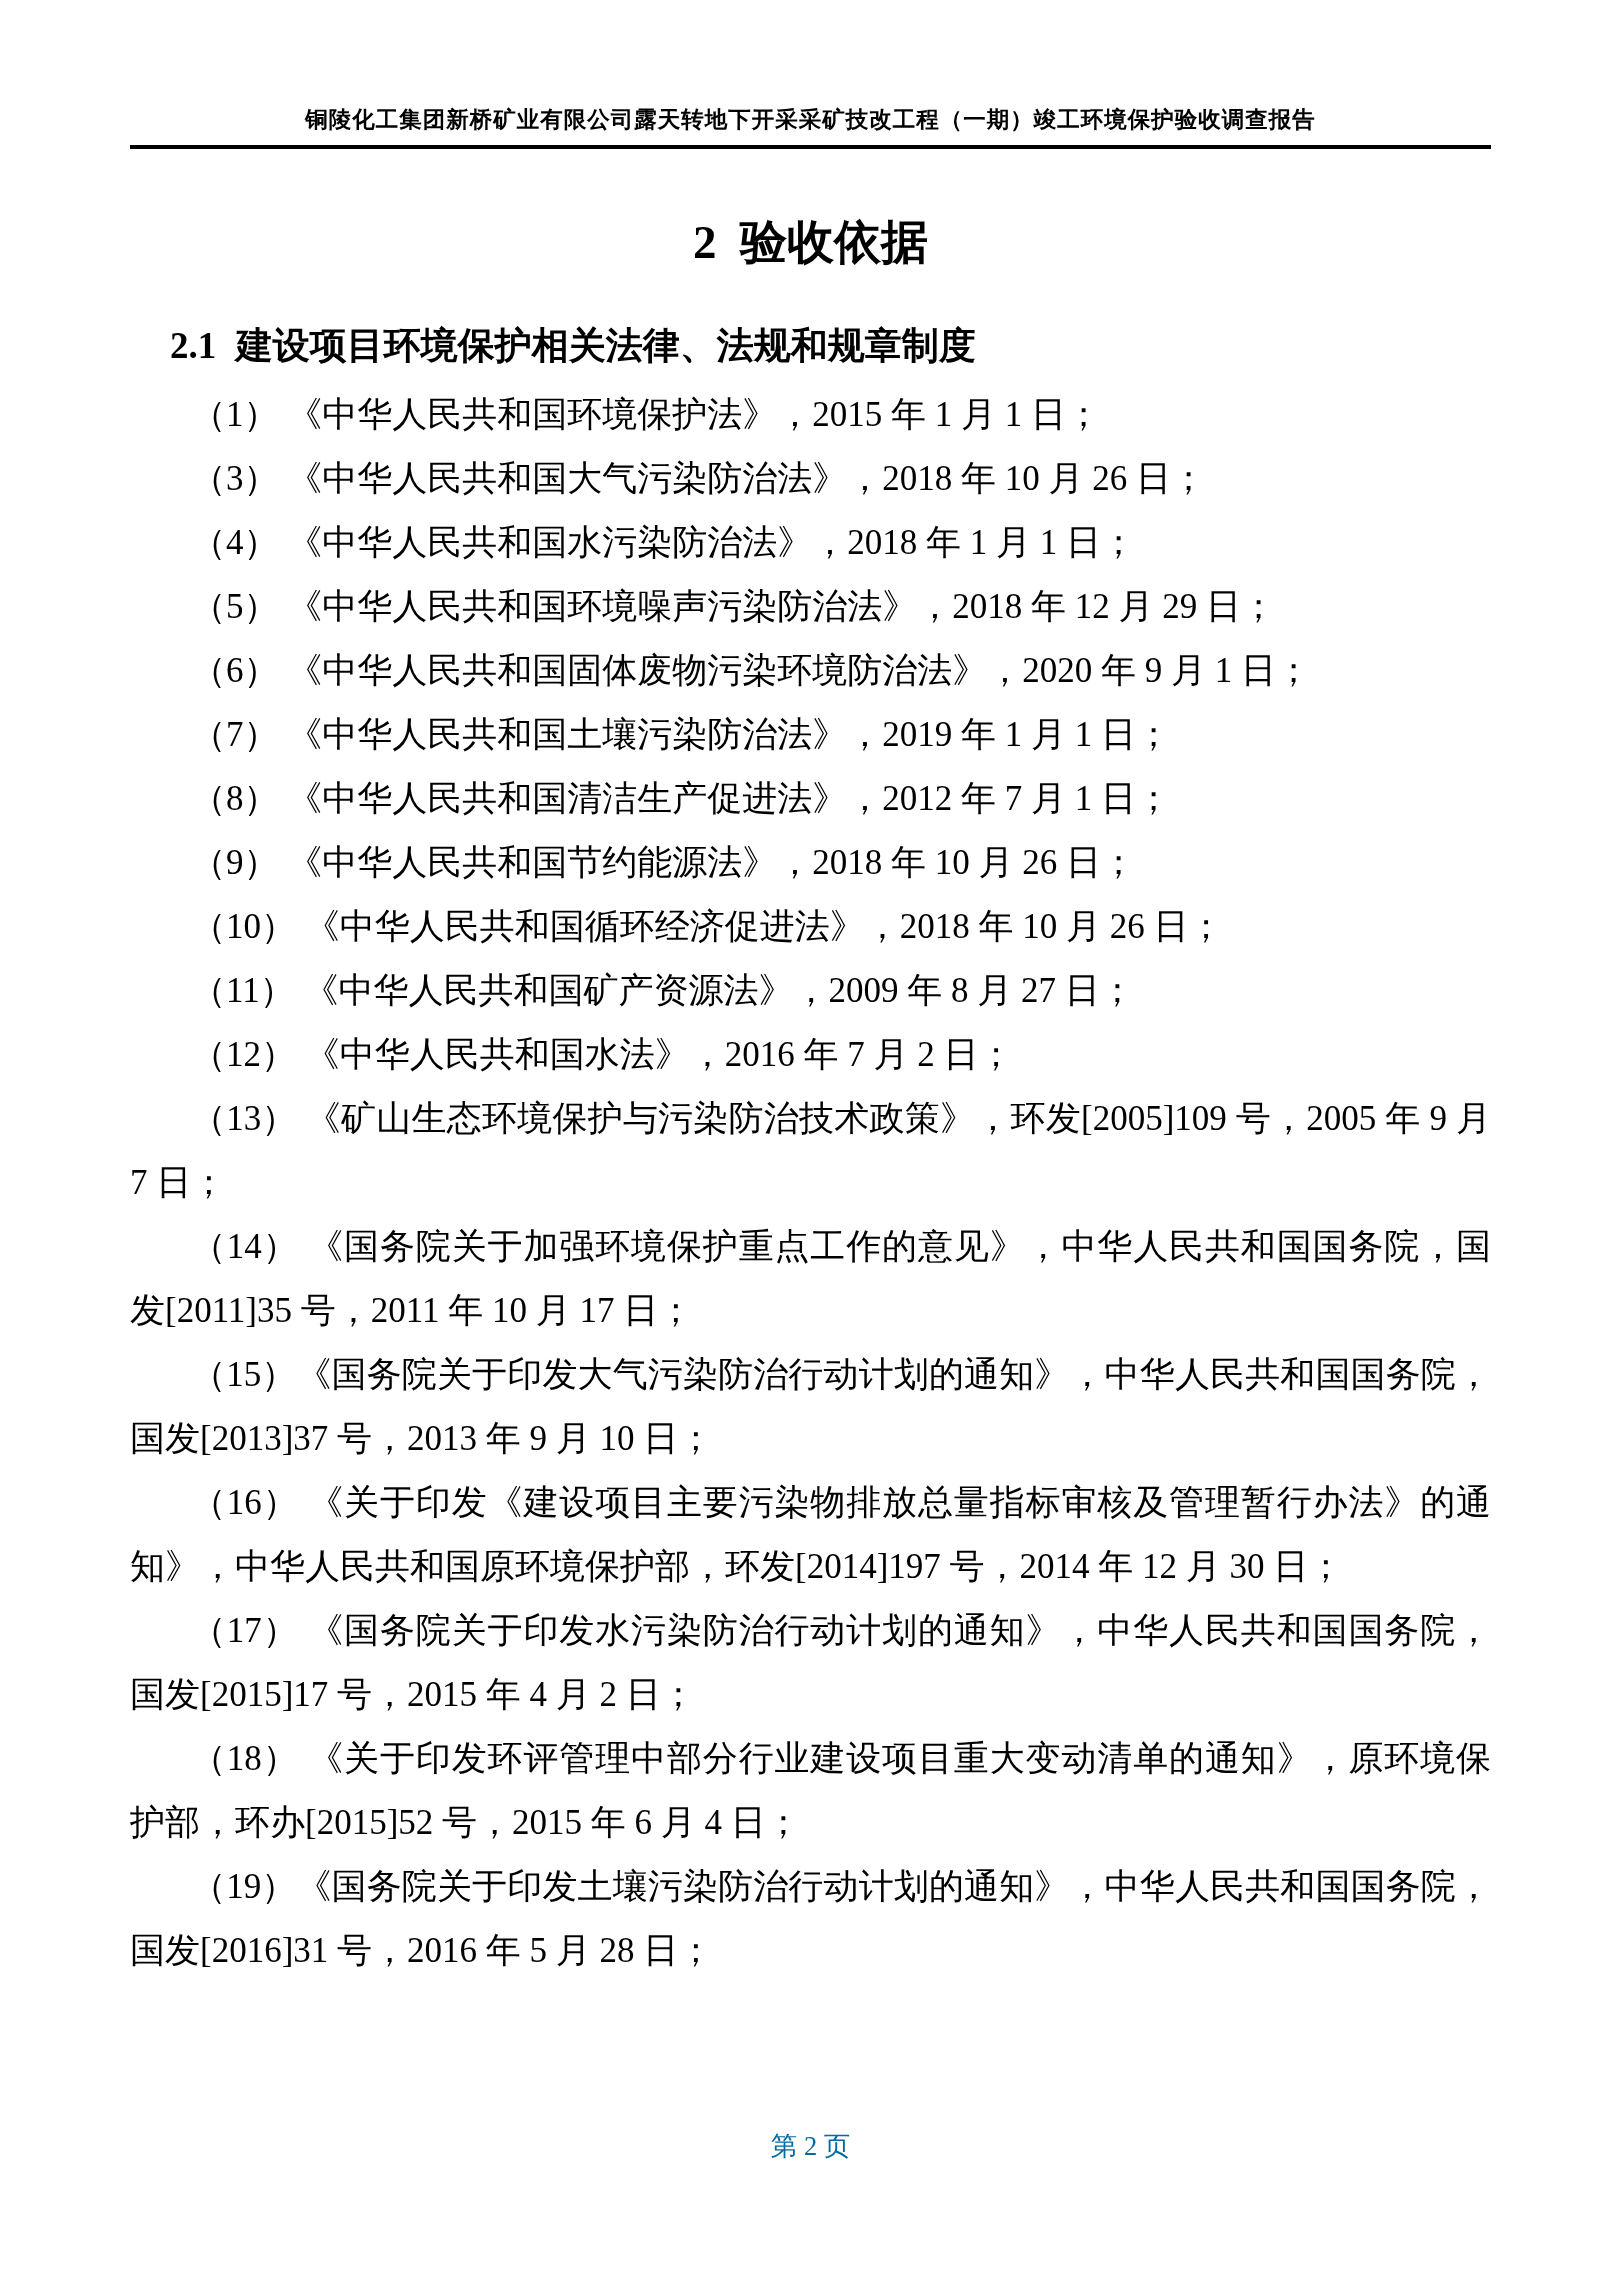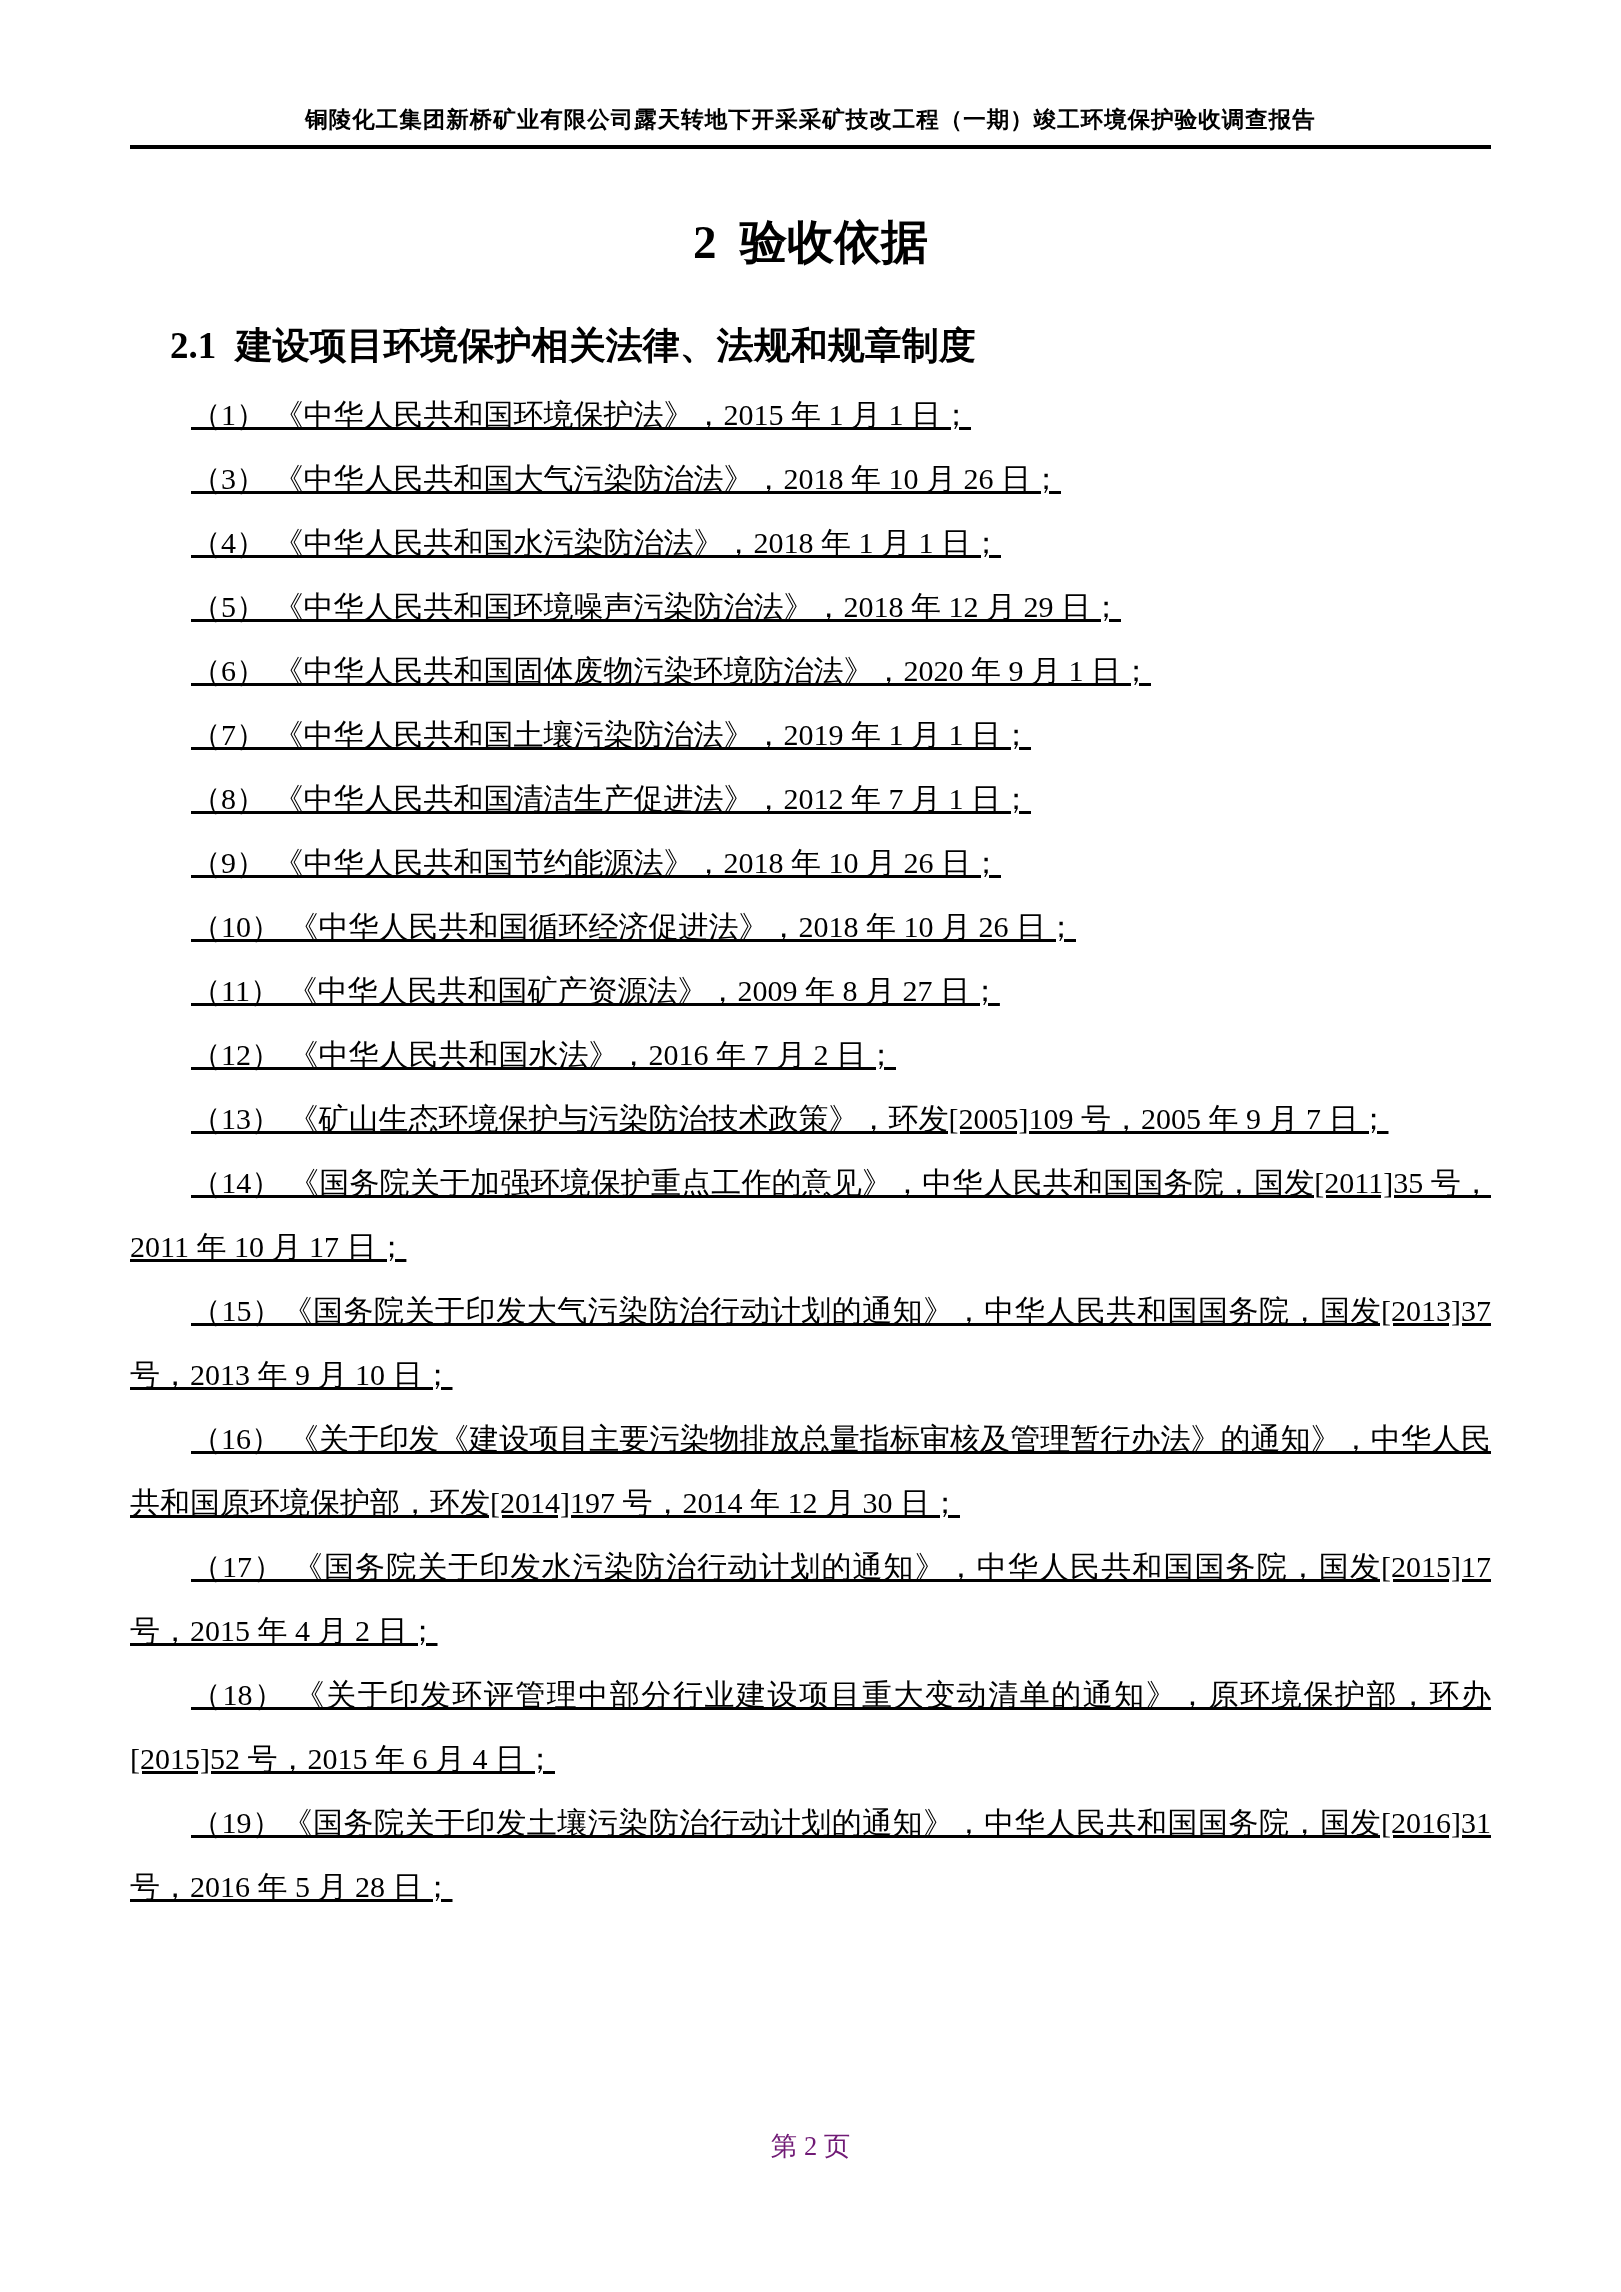--- a/index.html
+++ b/index.html
@@ -45,38 +45,37 @@
     font-size: 37px;
     font-weight: bold;
     line-height: 1.25;
   }
   .section-heading .section-number {
     margin-right: 19.6px;
     margin-left: 40px;
   }
   .law-list {
     margin-top: 13.7px;
-    font-size: 30px;
+    font-size: 35px;
     line-height: 64px;
     text-align: justify;
-    text-decoration: underline;
   }
   .law-list p {
     margin: 0;
     padding: 0;
     text-indent: 61px;
   }
   .doc-footer {
     position: absolute;
     left: 0;
     right: 0;
     bottom: 129px;
     text-align: center;
     font-size: 26.5px;
-    color: #701a75;
+    color: #0369a1;
   }
 </style>
 </head>
 <body>
 
 <div class="page">
 
   <div class="doc-header">
     <span class="doc-header-text">铜陵化工集团新桥矿业有限公司露天转地下开采采矿技改工程（一期）竣工环境保护验收调查报告</span>
   </div>

